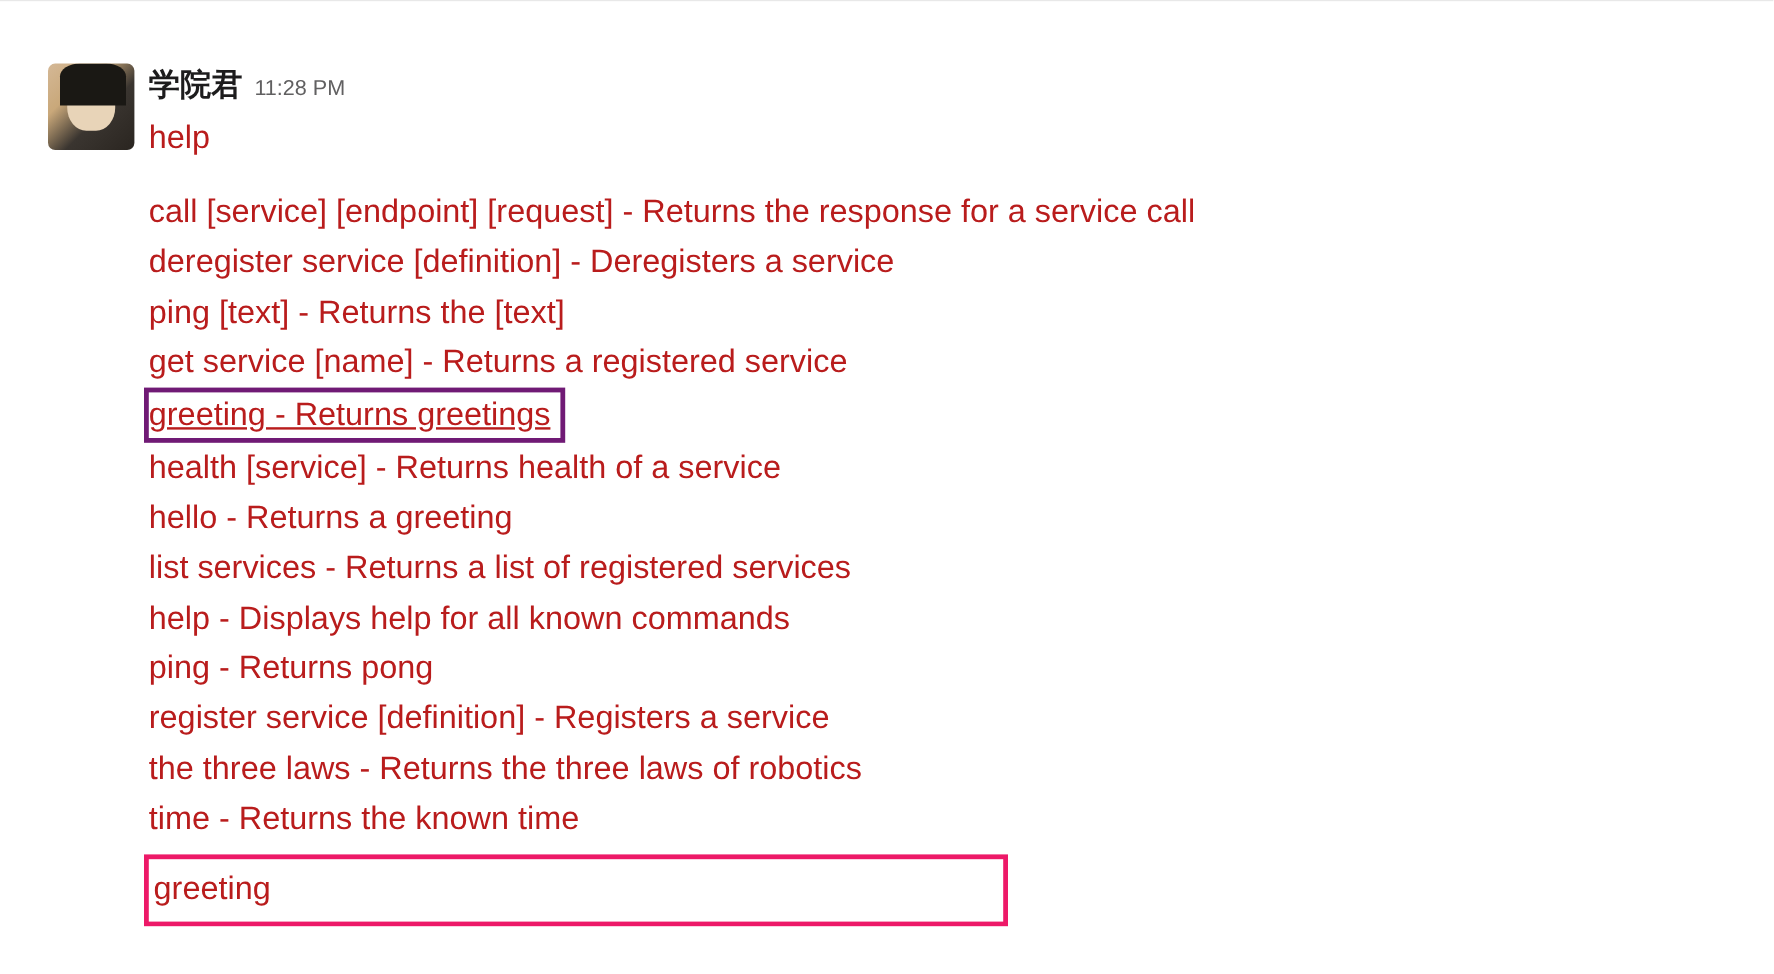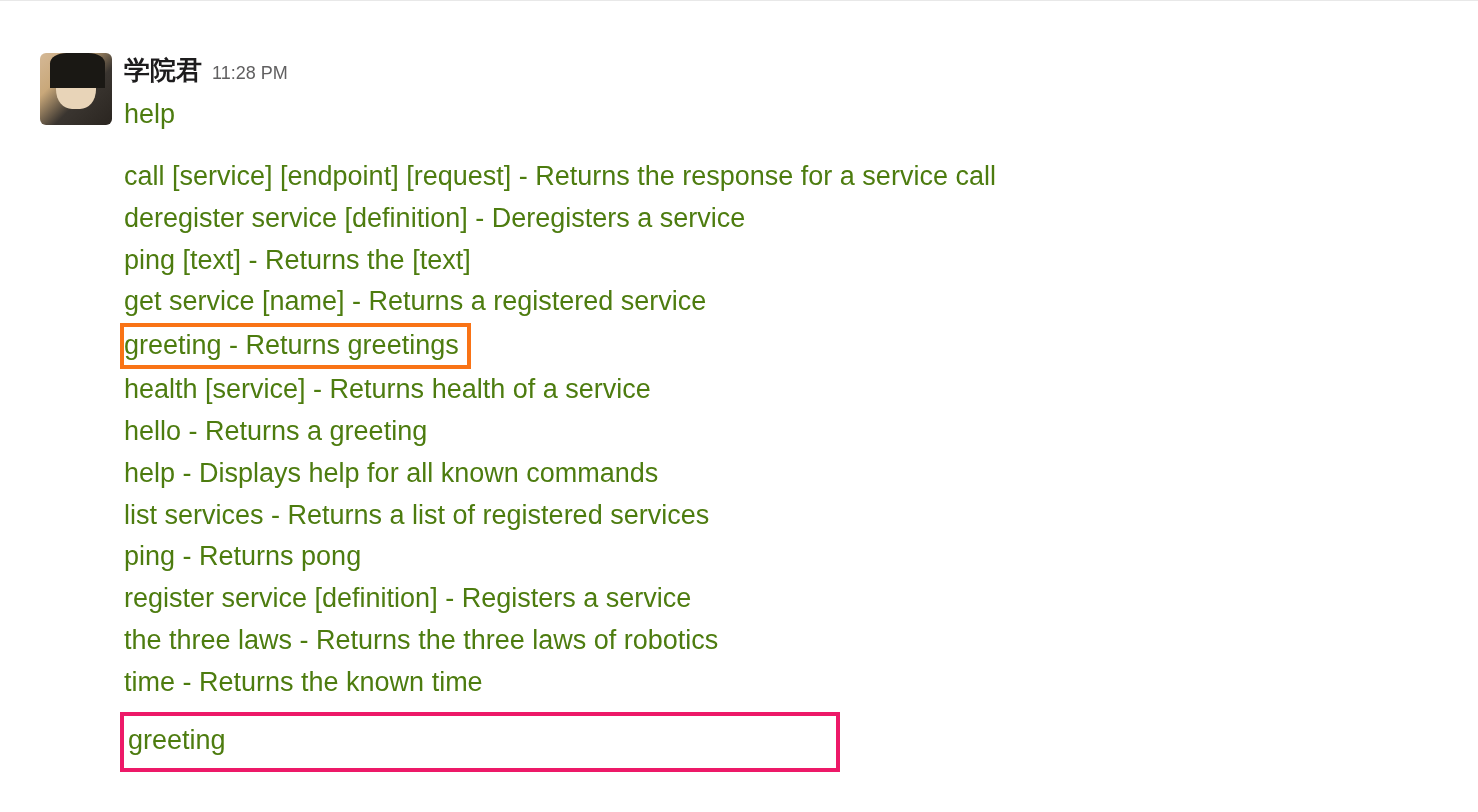--- a/index.html
+++ b/index.html
@@ -68,34 +68,35 @@
       color: #1d1c1d;
     }
     .timestamp {
       font-size: 18px;
       color: #616061;
       font-weight: 400;
     }
     .message-text {
       font-size: 27px;
       line-height: 1.55;
-      color: #4d7c0f;
+      color: #b91c1c;
     }
     .message-line {
       display: block;
     }
     .spacer {
       height: 20px;
     }
     .highlight-single {
-      border: 4px solid #f97316;
+      border: 4px solid #701a75;
       display: inline-block;
       padding: 0 8px 0 0;
       margin-left: -4px;
       line-height: 1.4;
+      text-decoration: underline;
     }
     .highlight-box {
       border: 4px solid #ed1968;
       padding: 4px 24px 6px 4px;
       margin-left: -4px;
       margin-top: 8px;
       display: inline-block;
       min-width: 720px;
     }
     .highlight-box .message-line {
@@ -120,22 +121,22 @@
         <span class="message-line">deregister service [definition] - Deregisters a service</span>
         <span class="message-line">ping [text] - Returns the [text]</span>
         <span class="message-line">get service [name] - Returns a registered service</span>
         <div>
           <span class="highlight-single">
             <span class="message-line">greeting - Returns greetings</span>
           </span>
         </div>
         <span class="message-line">health [service] - Returns health of a service</span>
         <span class="message-line">hello - Returns a greeting</span>
+        <span class="message-line">list services - Returns a list of registered services</span>
         <span class="message-line">help - Displays help for all known commands</span>
-        <span class="message-line">list services - Returns a list of registered services</span>
         <span class="message-line">ping - Returns pong</span>
         <span class="message-line">register service [definition] - Registers a service</span>
         <span class="message-line">the three laws - Returns the three laws of robotics</span>
         <span class="message-line">time - Returns the known time</span>
         <div class="highlight-box">
           <span class="message-line">greeting</span>
         </div>
       </div>
     </div>
   </div>

